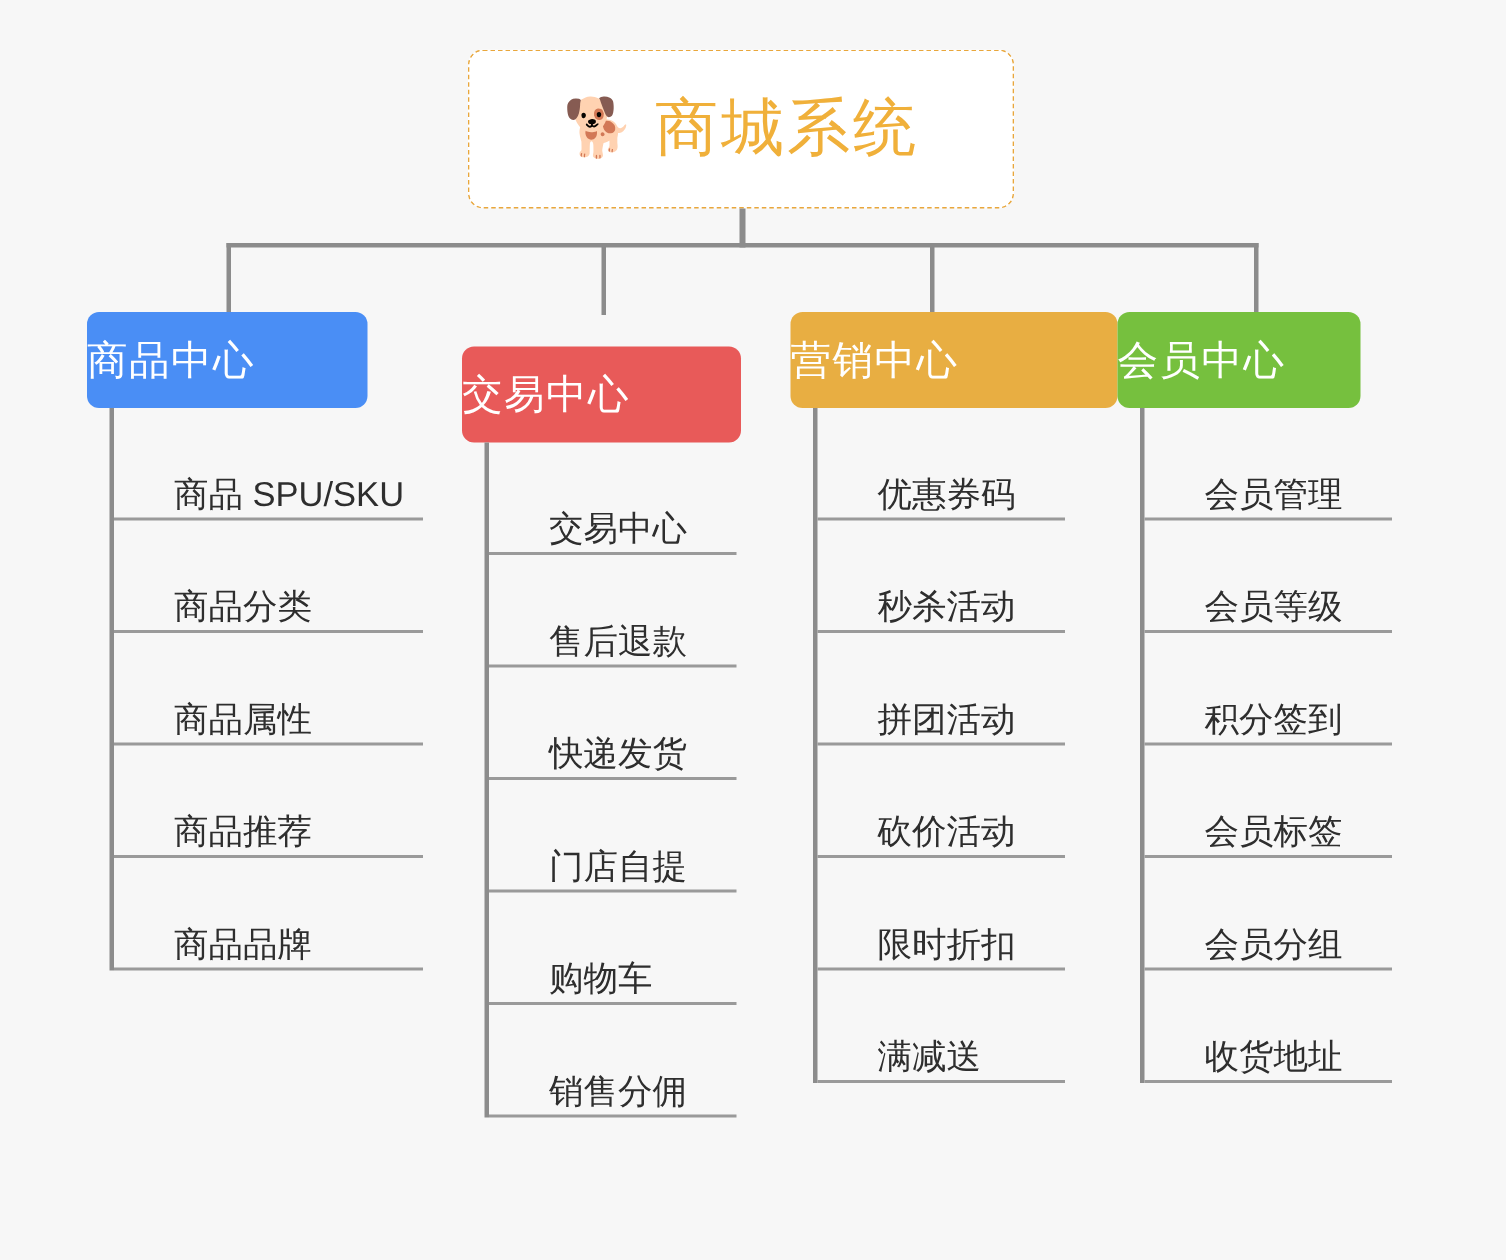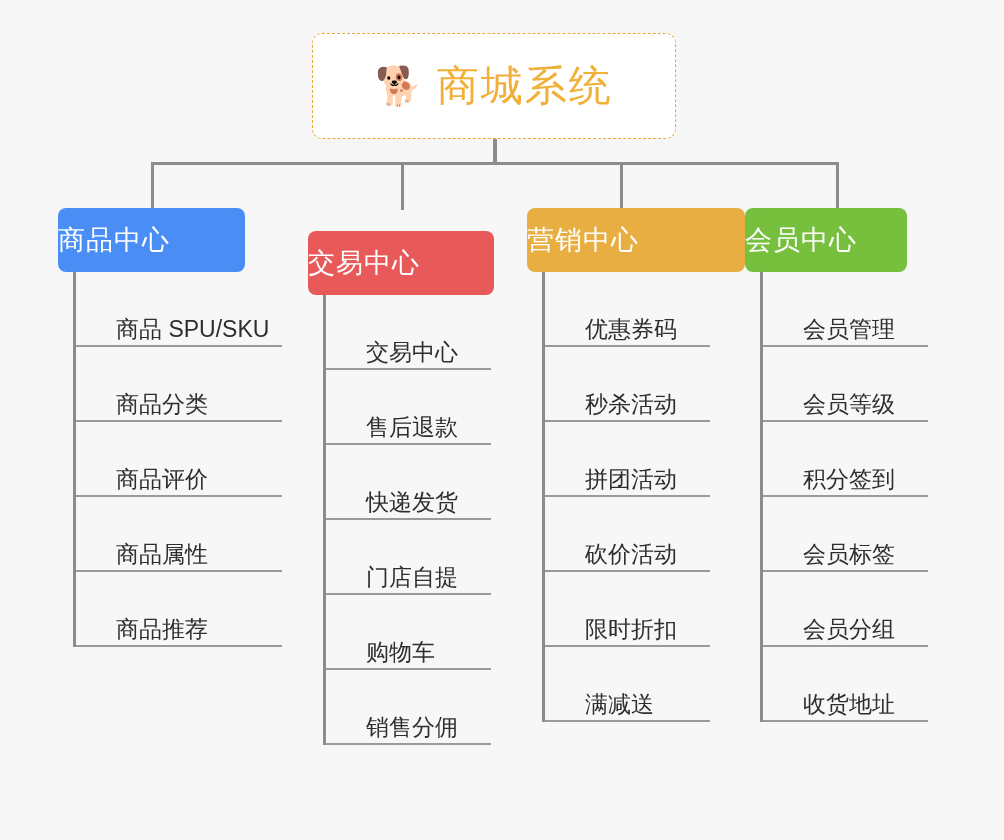--- a/index.html
+++ b/index.html
@@ -131,29 +131,29 @@
       <div class="leaf-list">
         <div class="leaf-item">
           <span class="leaf-label">商品 SPU/SKU</span>
           <span class="leaf-rule" style="width: 206px;"></span>
         </div>
         <div class="leaf-item">
           <span class="leaf-label">商品分类</span>
           <span class="leaf-rule" style="width: 206px;"></span>
         </div>
         <div class="leaf-item">
-          <span class="leaf-label">商品评价</span>
-          <span class="leaf-rule" style="width: 206px;"></span>
-        </div>
-        <div class="leaf-item">
           <span class="leaf-label">商品属性</span>
           <span class="leaf-rule" style="width: 206px;"></span>
         </div>
         <div class="leaf-item">
           <span class="leaf-label">商品推荐</span>
+          <span class="leaf-rule" style="width: 206px;"></span>
+        </div>
+        <div class="leaf-item">
+          <span class="leaf-label">商品品牌</span>
           <span class="leaf-rule" style="width: 206px;"></span>
         </div>
       </div>
     </div>
     <div class="column" style="left: 308px;">
       <div class="cat-box" style="width: 186px; background: rgb(232, 90, 89); margin-top: 23px;">
         <span>交易中心</span>
       </div>
       <div class="leaf-list">
         <div class="leaf-item">

